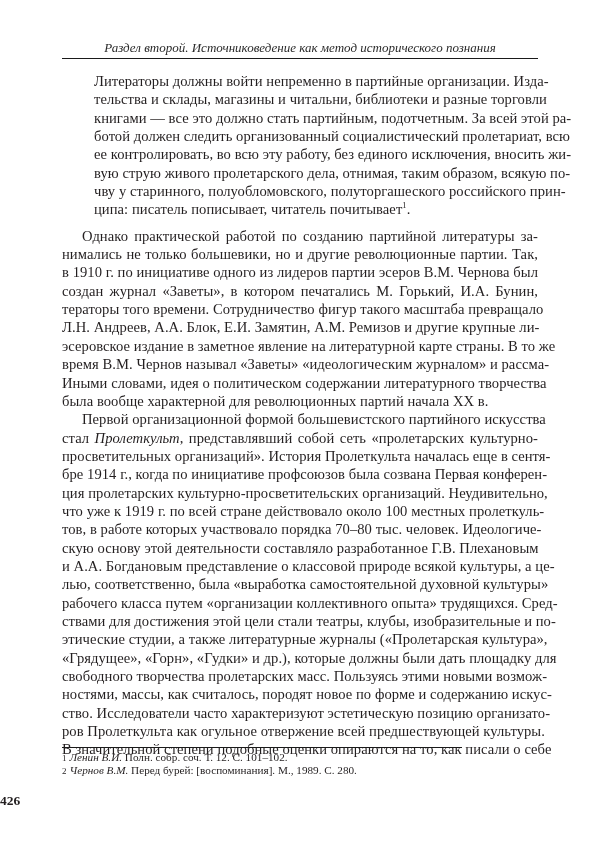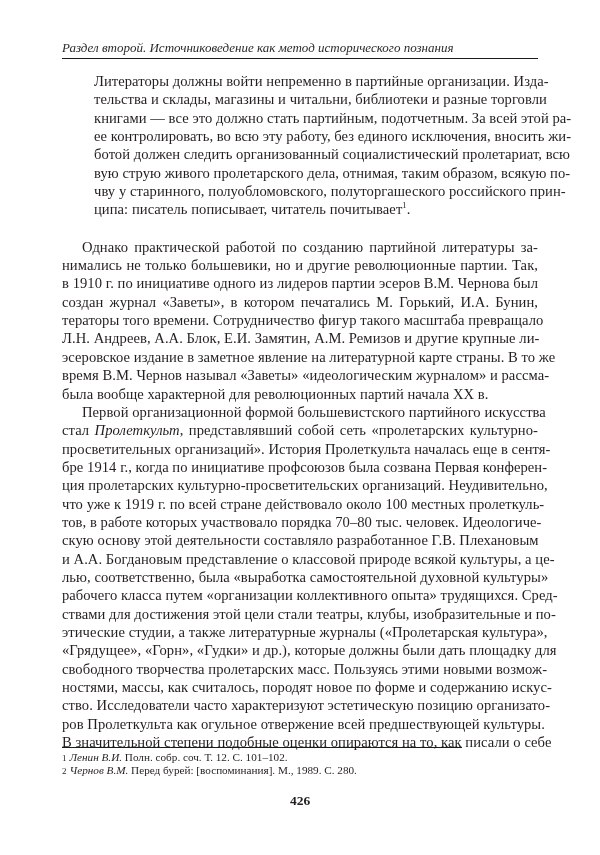--- a/index.html
+++ b/index.html
@@ -1,68 +1,69 @@
 <!DOCTYPE html>
 <html><head>
 <meta charset="utf-8">
 <style>
   html, body { margin: 0; padding: 0; background: #ffffff; }
   body { width: 600px; height: 855px; position: relative; overflow: hidden;
          font-family: "DejaVu Serif", "Liberation Serif", serif; color: #231f20; }
   .page { position: absolute; left: 0; top: 0; width: 600px; height: 855px; }
-  .running-header { position: absolute; left: 62px; width: 476px; top: 40px; text-align: left;
+  .running-header { position: absolute; left: 62px; width: 476px; top: 40px; text-align: center;
          font-family: "Liberation Serif", serif; font-style: italic; font-size: 13px; color: #2a2a2a; }
   .header-rule { position: absolute; left: 62px; width: 476px; top: 58px; height: 0; border-top: 1px solid #1a1a1a; }
   .body { position: absolute; left: 62px; width: 476px; top: 72px;
           font-family: "Liberation Serif", serif; font-size: 14.6px; line-height: 18.35px; text-align: justify;
           letter-spacing: 0.05px; }
   .body p { margin: 0; text-indent: 20px; hyphens: manual; }
   .body p.quote { margin-left: 32px; text-indent: 0; }
-  .body p.gap { margin-top: 19px; }
+  .body p.gap { margin-top: 8px; }
   .line { display: block; text-align: justify; text-align-last: justify; white-space: nowrap; overflow: visible; }
   .line.last { text-align-last: left; }
   sup { font-size: 8.5px; line-height: 0; vertical-align: 6px; }
   .footnote-rule { position: absolute; left: 62px; width: 400px; top: 747px; border-top: 1px solid #1a1a1a; }
   .footnotes { position: absolute; left: 62px; top: 751px; width: 476px;
                font-family: "Liberation Serif", serif; font-size: 11.2px; line-height: 12px; color: #231f20; }
   .fn-num { font-size: 9px; margin-right: 3px; }
-  .page-number { position: absolute; left: 0; width: 600px; top: 793px; text-align: center;
+  .page-number { position: absolute; left: 0; width: 600px; top: 793px; text-align: left;
                  font-family: "Liberation Serif", serif; font-weight: bold; font-size: 13.5px; }
   em { font-style: italic; }
 </style>
 </head>
 <body>
 
 <div class="page">
 
   <div class="running-header">Раздел второй. Источниковедение как метод исторического познания</div>
   <div class="header-rule"></div>
 
   <div class="body">
 
     <p class="quote">
       <span class="line">Литераторы должны войти непременно в партийные организации. Изда-</span>
       <span class="line">тельства и склады, магазины и читальни, библиотеки и разные торговли</span>
       <span class="line">книгами — все это должно стать партийным, подотчетным. За всей этой ра-</span>
+      <span class="line">ботой должен следить организованный социалистический пролетариат, всю</span>
       <span class="line">ее контролировать, во всю эту работу, без единого исключения, вносить жи-</span>
-      <span class="line">ботой должен следить организованный социалистический пролетариат, всю</span>
       <span class="line">вую струю живого пролетарского дела, отнимая, таким образом, всякую по-</span>
       <span class="line">чву у старинного, полуобломовского, полуторгашеского российского прин-</span>
       <span class="line last"><span>ципа: писатель пописывает, читатель почитывает</span><sup>1</sup><span>.</span></span>
     </p>
 
     <p class="gap" style="text-indent:0">
       <span class="line" style="padding-left:20px">Однако практической работой по созданию партийной литературы за-</span>
       <span class="line">нимались не только большевики, но и другие революционные партии. Так,</span>
       <span class="line">в 1910 г. по инициативе одного из лидеров партии эсеров В.М. Чернова был</span>
       <span class="line">создан журнал «Заветы», в котором печатались М. Горький, И.А. Бунин,</span>
       <span class="line">тераторы того времени. Сотрудничество фигур такого масштаба превращало</span>
       <span class="line">Л.Н. Андреев, А.А. Блок, Е.И. Замятин, А.М. Ремизов и другие крупные ли-</span>
       <span class="line">эсеровское издание в заметное явление на литературной карте страны. В то же</span>
       <span class="line">время В.М. Чернов называл «Заветы» «идеологическим журналом» и рассма-</span>
+      <span class="line">Иными словами, идея о политическом содержании литературного творчества</span>
       <span class="line last">была вообще характерной для революционных партий начала XX в.</span>
     </p>
 
     <p style="text-indent:0">
       <span class="line" style="padding-left:20px">Первой организационной формой большевистского партийного искусства</span>
       <span class="line"><span>стал </span><em>Пролеткульт</em><span>, представлявший собой сеть «пролетарских культурно-</span></span>
       <span class="line">просветительных организаций». История Пролеткульта началась еще в сентя-</span>
       <span class="line">бре 1914 г., когда по инициативе профсоюзов была созвана Первая конферен-</span>
       <span class="line">ция пролетарских культурно-просветительских организаций. Неудивительно,</span>
       <span class="line">что уже к 1919 г. по всей стране действовало около 100 местных пролеткуль-</span>

